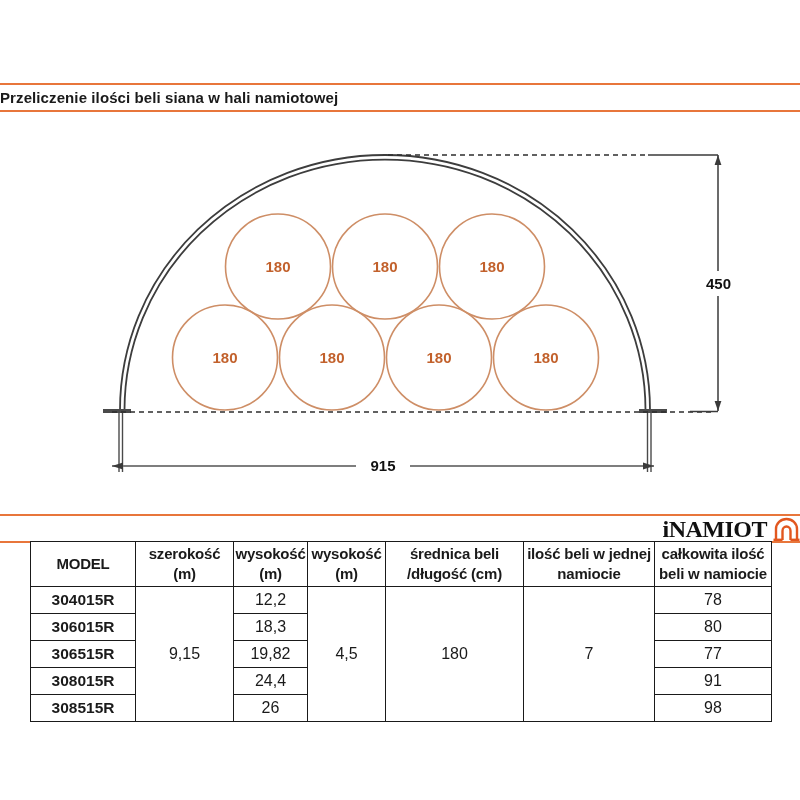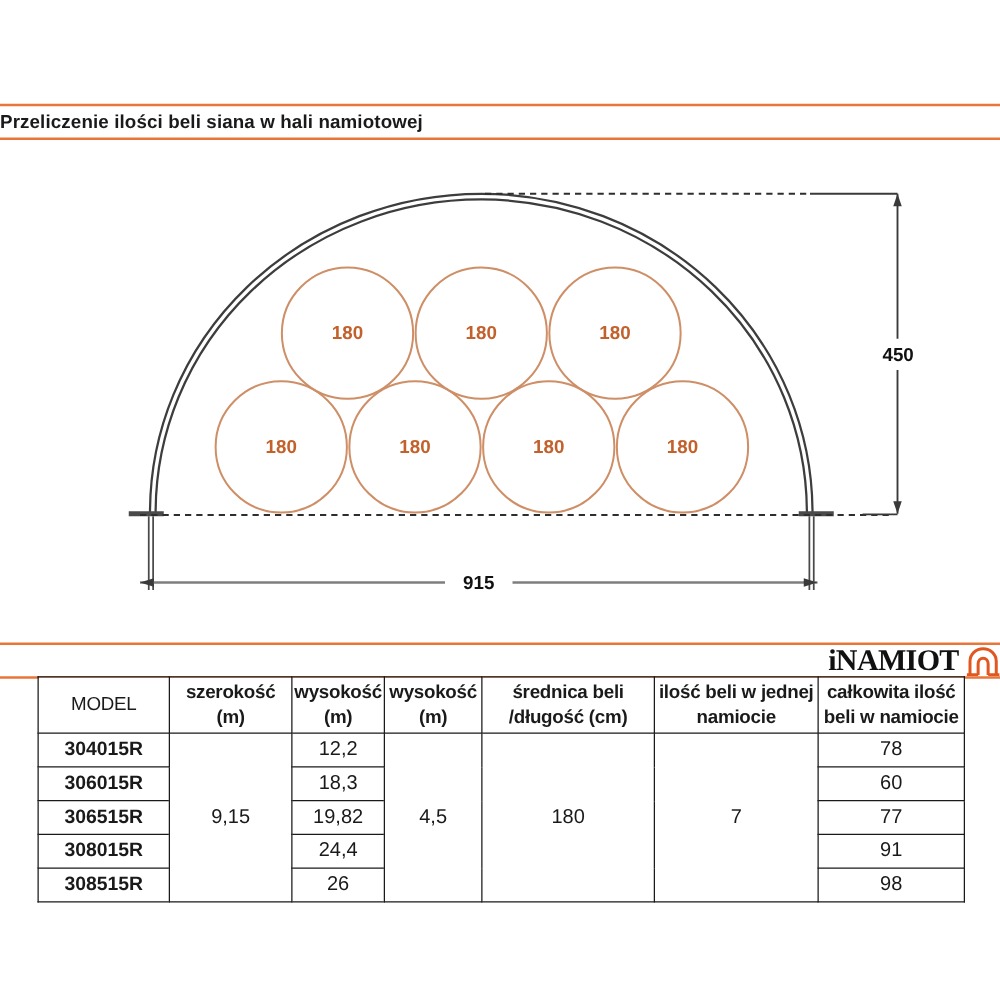--- a/index.html
+++ b/index.html
@@ -32,21 +32,21 @@
   .spec-table{
     position:absolute;left:30px;top:541px;width:741px;
     border-collapse:collapse;table-layout:fixed;
   }
   .spec-table td,.spec-table th{
     border:1.7px solid #1a1a1a;text-align:center;vertical-align:middle;
     padding:0;background:#fff;
   }
   .spec-table th{font-weight:bold;font-size:15px;line-height:1.35;height:44px;letter-spacing:-.2px;}
   .spec-table td{font-size:16px;height:26px;}
-  .spec-table .model-h{font-weight:normal;font-size:15px;}
+  .spec-table .model-h{font-weight:bold;font-size:15px;}
   .spec-table td.model{font-weight:bold;font-size:15.5px;}
   .hdr-line{display:block;}
 </style>
 </head>
 <body>
 
 <div class="title-band">
   <div class="title">Przeliczenie ilości beli siana w hali namiotowej</div>
 </div>
 
@@ -170,21 +170,21 @@
       <td rowspan="5">9,15</td>
       <td>12,2</td>
       <td rowspan="5">4,5</td>
       <td rowspan="5">180</td>
       <td rowspan="5">7</td>
       <td>78</td>
     </tr>
     <tr>
       <td class="model">306015R</td>
       <td>18,3</td>
-      <td>60</td>
+      <td>80</td>
     </tr>
     <tr>
       <td class="model">306515R</td>
       <td>19,82</td>
       <td>77</td>
     </tr>
     <tr>
       <td class="model">308015R</td>
       <td>24,4</td>
       <td>91</td>

